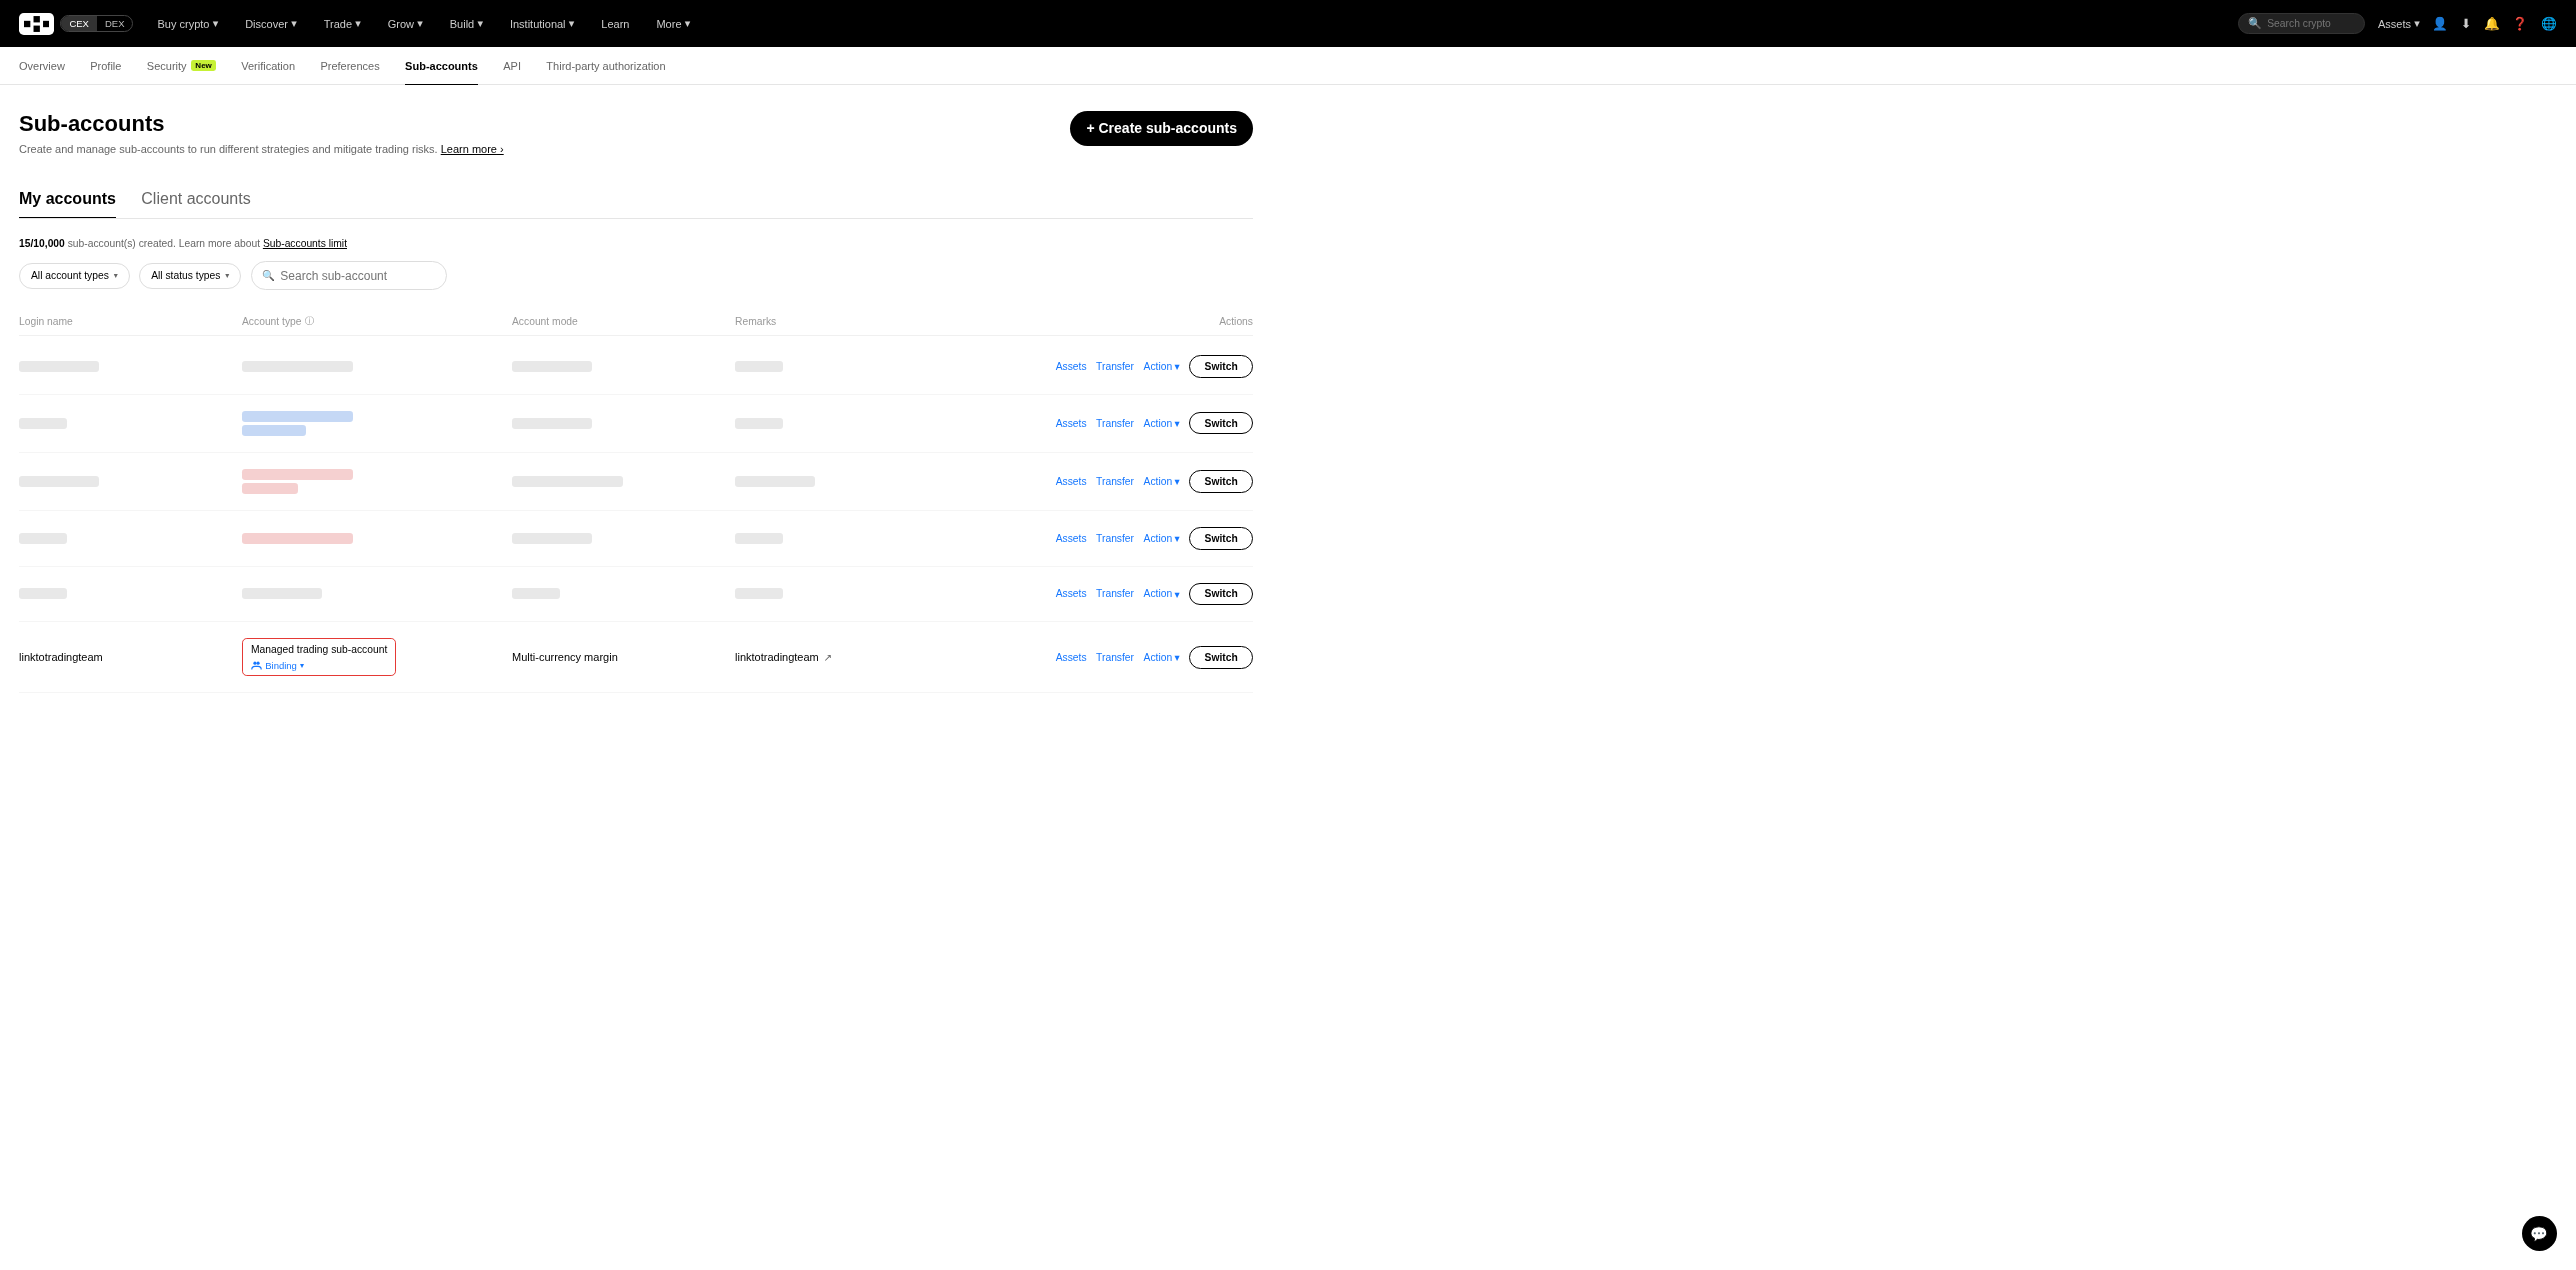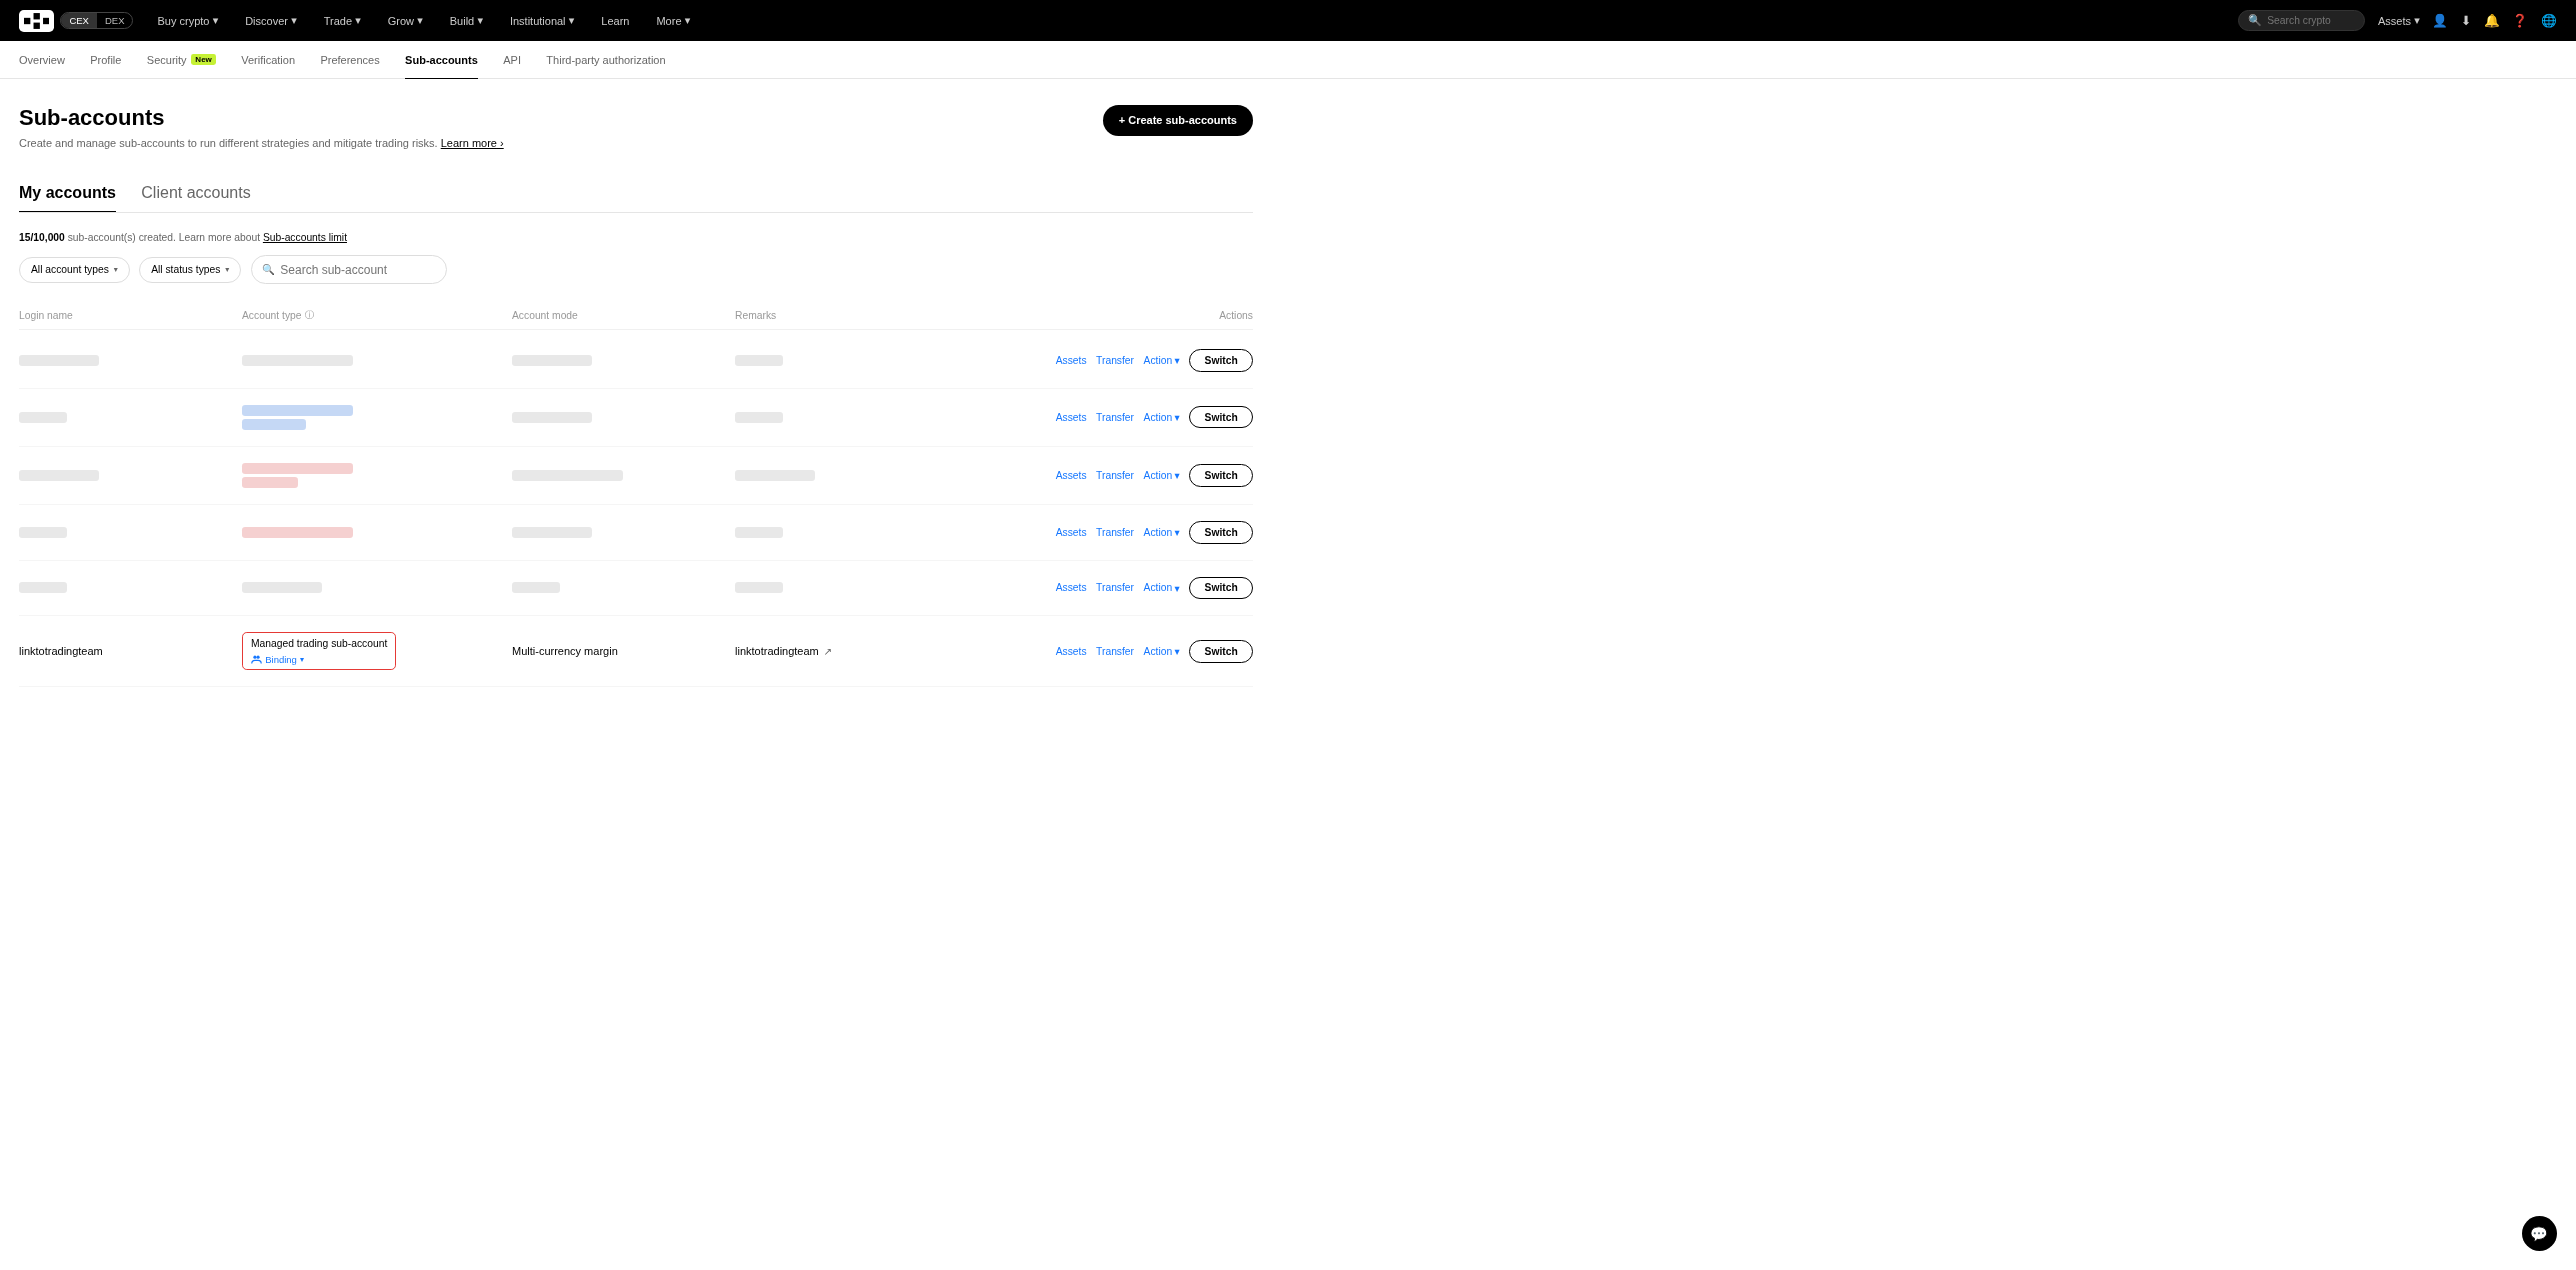--- a/index.html
+++ b/index.html
@@ -4,21 +4,21 @@
   <style>
     * { box-sizing: border-box; margin: 0; padding: 0; }
     body { font-family: -apple-system, BlinkMacSystemFont, 'Segoe UI', sans-serif; background: #fff; color: #000; font-size: 11px; }
 
     
     .top-nav {
       background: #000;
       display: flex;
       align-items: center;
       padding: 0 19px;
-      height: 41px;
+      height: 47px;
       gap: 16px;
     }
     .logo-area { display: flex; align-items: center; gap: 6.4px; }
     .logo-box {
       background: #fff;
       border-radius: 4.8px;
       width: 35px;
       height: 22px;
       display: flex;
       align-items: center;
@@ -131,21 +131,21 @@
     .page-title { font-size: 22px; font-weight: 700; margin-bottom: 6.4px; }
     .page-desc { font-size: 11px; color: #666; }
     .page-desc a { color: #000; text-decoration: underline; cursor: pointer; }
 
     .create-btn {
       background: #000;
       color: #fff;
       border: none;
       border-radius: 19px;
       padding: 9.5px 16px;
-      font-size: 11px;
+      font-size: 14px;
       font-weight: 600;
       cursor: pointer;
       display: flex;
       align-items: center;
       gap: 4.8px;
       white-space: nowrap;
     }
 
     
     .tabs { display: flex; gap: 25.4px; margin-bottom: 19px; border-bottom: 0.8px solid #e5e5e5; }

